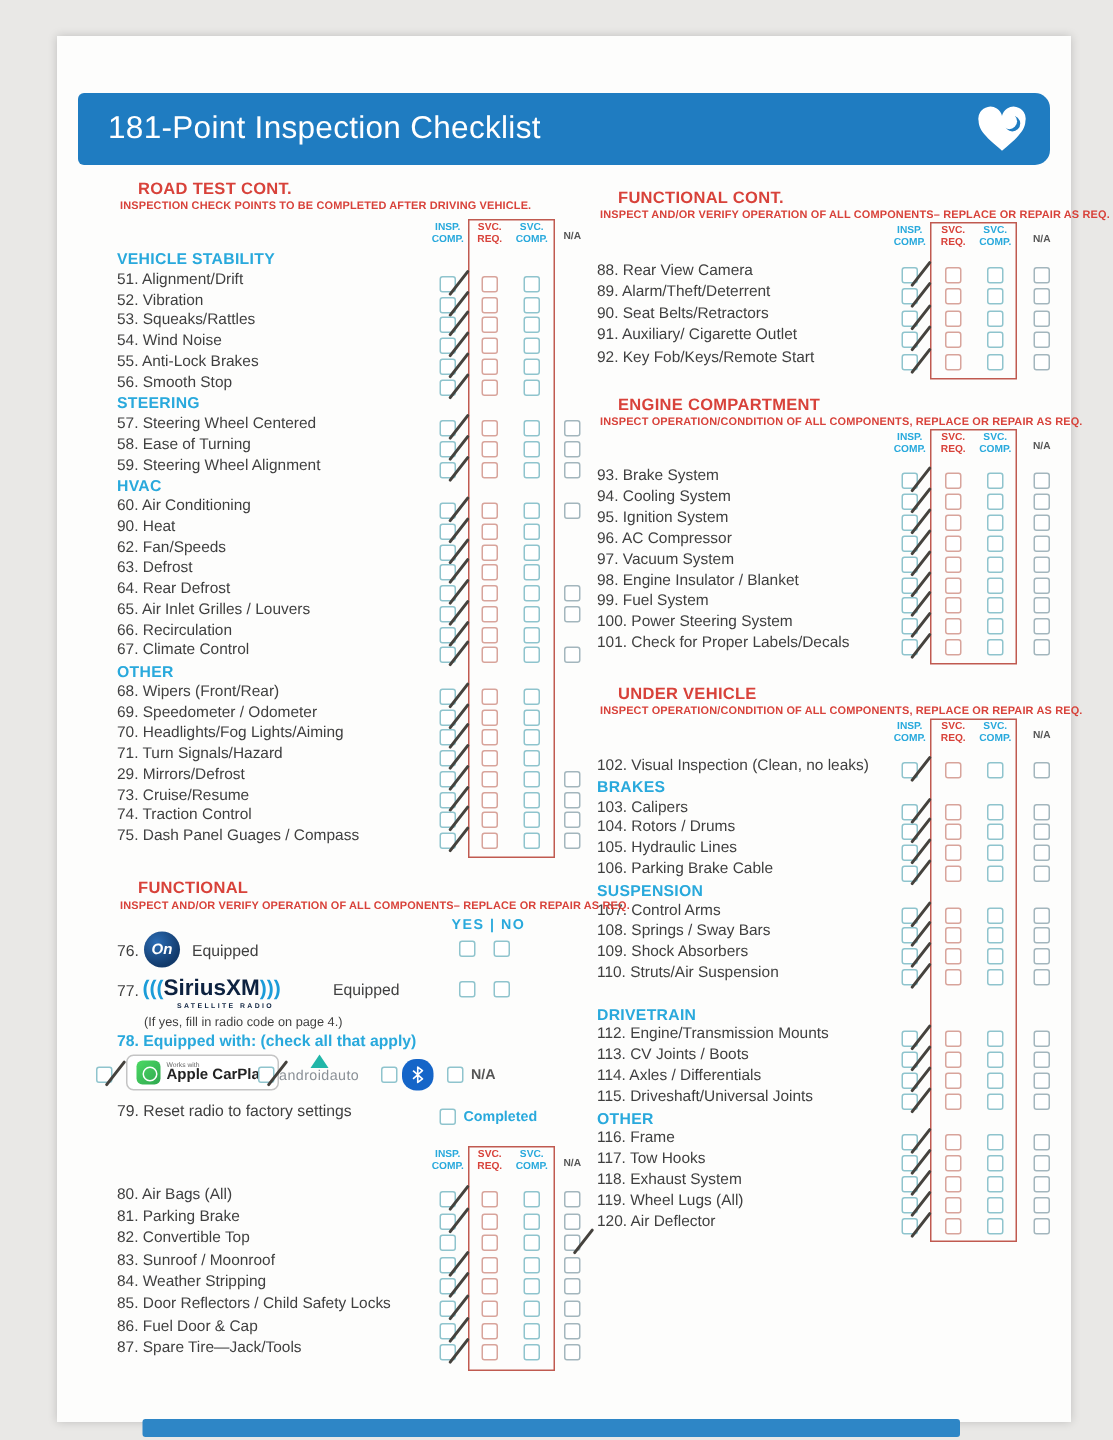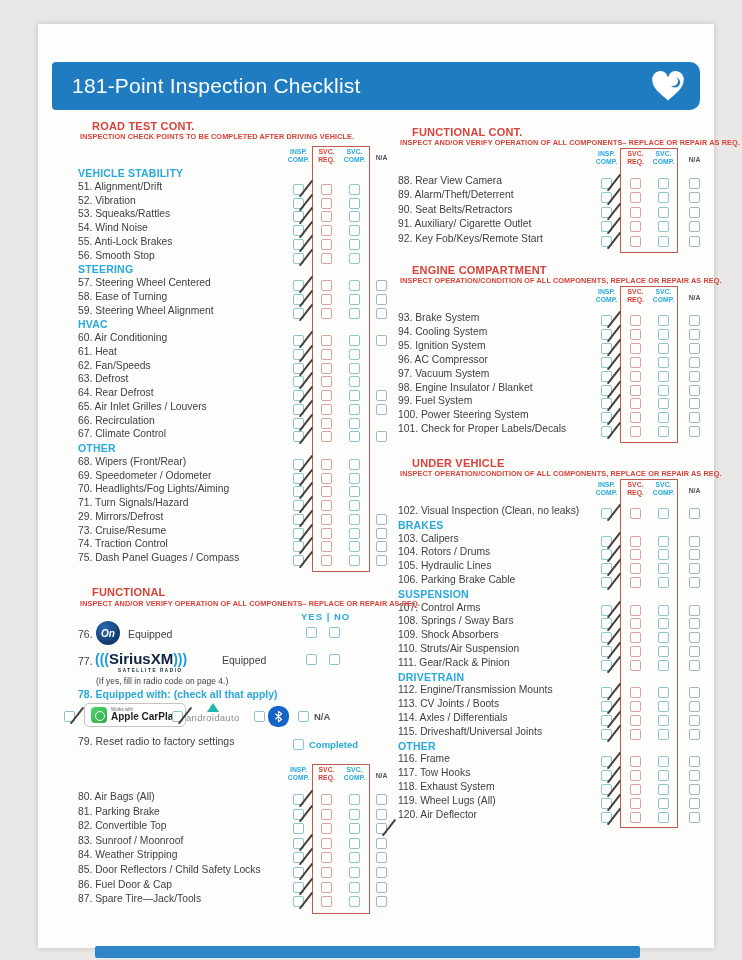--- a/index.html
+++ b/index.html
@@ -177,21 +177,21 @@
       <div class="row" style="top: 186px;">
         <span class="lbl">60. Air Conditioning</span>
         <span class="cb insp" style="left: 215px;">
           <i class="tick"></i>
         </span>
         <span class="cb req" style="left: 243px;"></span>
         <span class="cb comp" style="left: 271px;"></span>
         <span class="cb na" style="left: 298px;"></span>
       </div>
       <div class="row" style="top: 199.75px;">
-        <span class="lbl">61. Heat</span>
+        <span class="lbl">90. Heat</span>
         <span class="cb insp" style="left: 215px;">
           <i class="tick"></i>
         </span>
         <span class="cb req" style="left: 243px;"></span>
         <span class="cb comp" style="left: 271px;"></span>
       </div>
       <div class="row" style="top: 213.5px;">
         <span class="lbl">62. Fan/Speeds</span>
         <span class="cb insp" style="left: 215px;">
           <i class="tick"></i>
@@ -662,29 +662,20 @@
         <span class="lbl">109. Shock Absorbers</span>
         <span class="cb insp" style="left: 203px;">
           <i class="tick"></i>
         </span>
         <span class="cb req" style="left: 232px;"></span>
         <span class="cb comp" style="left: 260px;"></span>
         <span class="cb na" style="left: 291px;"></span>
       </div>
       <div class="row" style="top: 164px;">
         <span class="lbl">110. Struts/Air Suspension</span>
-        <span class="cb insp" style="left: 203px;">
-          <i class="tick"></i>
-        </span>
-        <span class="cb req" style="left: 232px;"></span>
-        <span class="cb comp" style="left: 260px;"></span>
-        <span class="cb na" style="left: 291px;"></span>
-      </div>
-      <div class="row" style="top: 177.8px;">
-        <span class="lbl">111. Gear/Rack &amp; Pinion</span>
         <span class="cb insp" style="left: 203px;">
           <i class="tick"></i>
         </span>
         <span class="cb req" style="left: 232px;"></span>
         <span class="cb comp" style="left: 260px;"></span>
         <span class="cb na" style="left: 291px;"></span>
       </div>
       <div class="row" style="top: 191.6px;">
         <span class="sub">DRIVETRAIN</span>
       </div>

